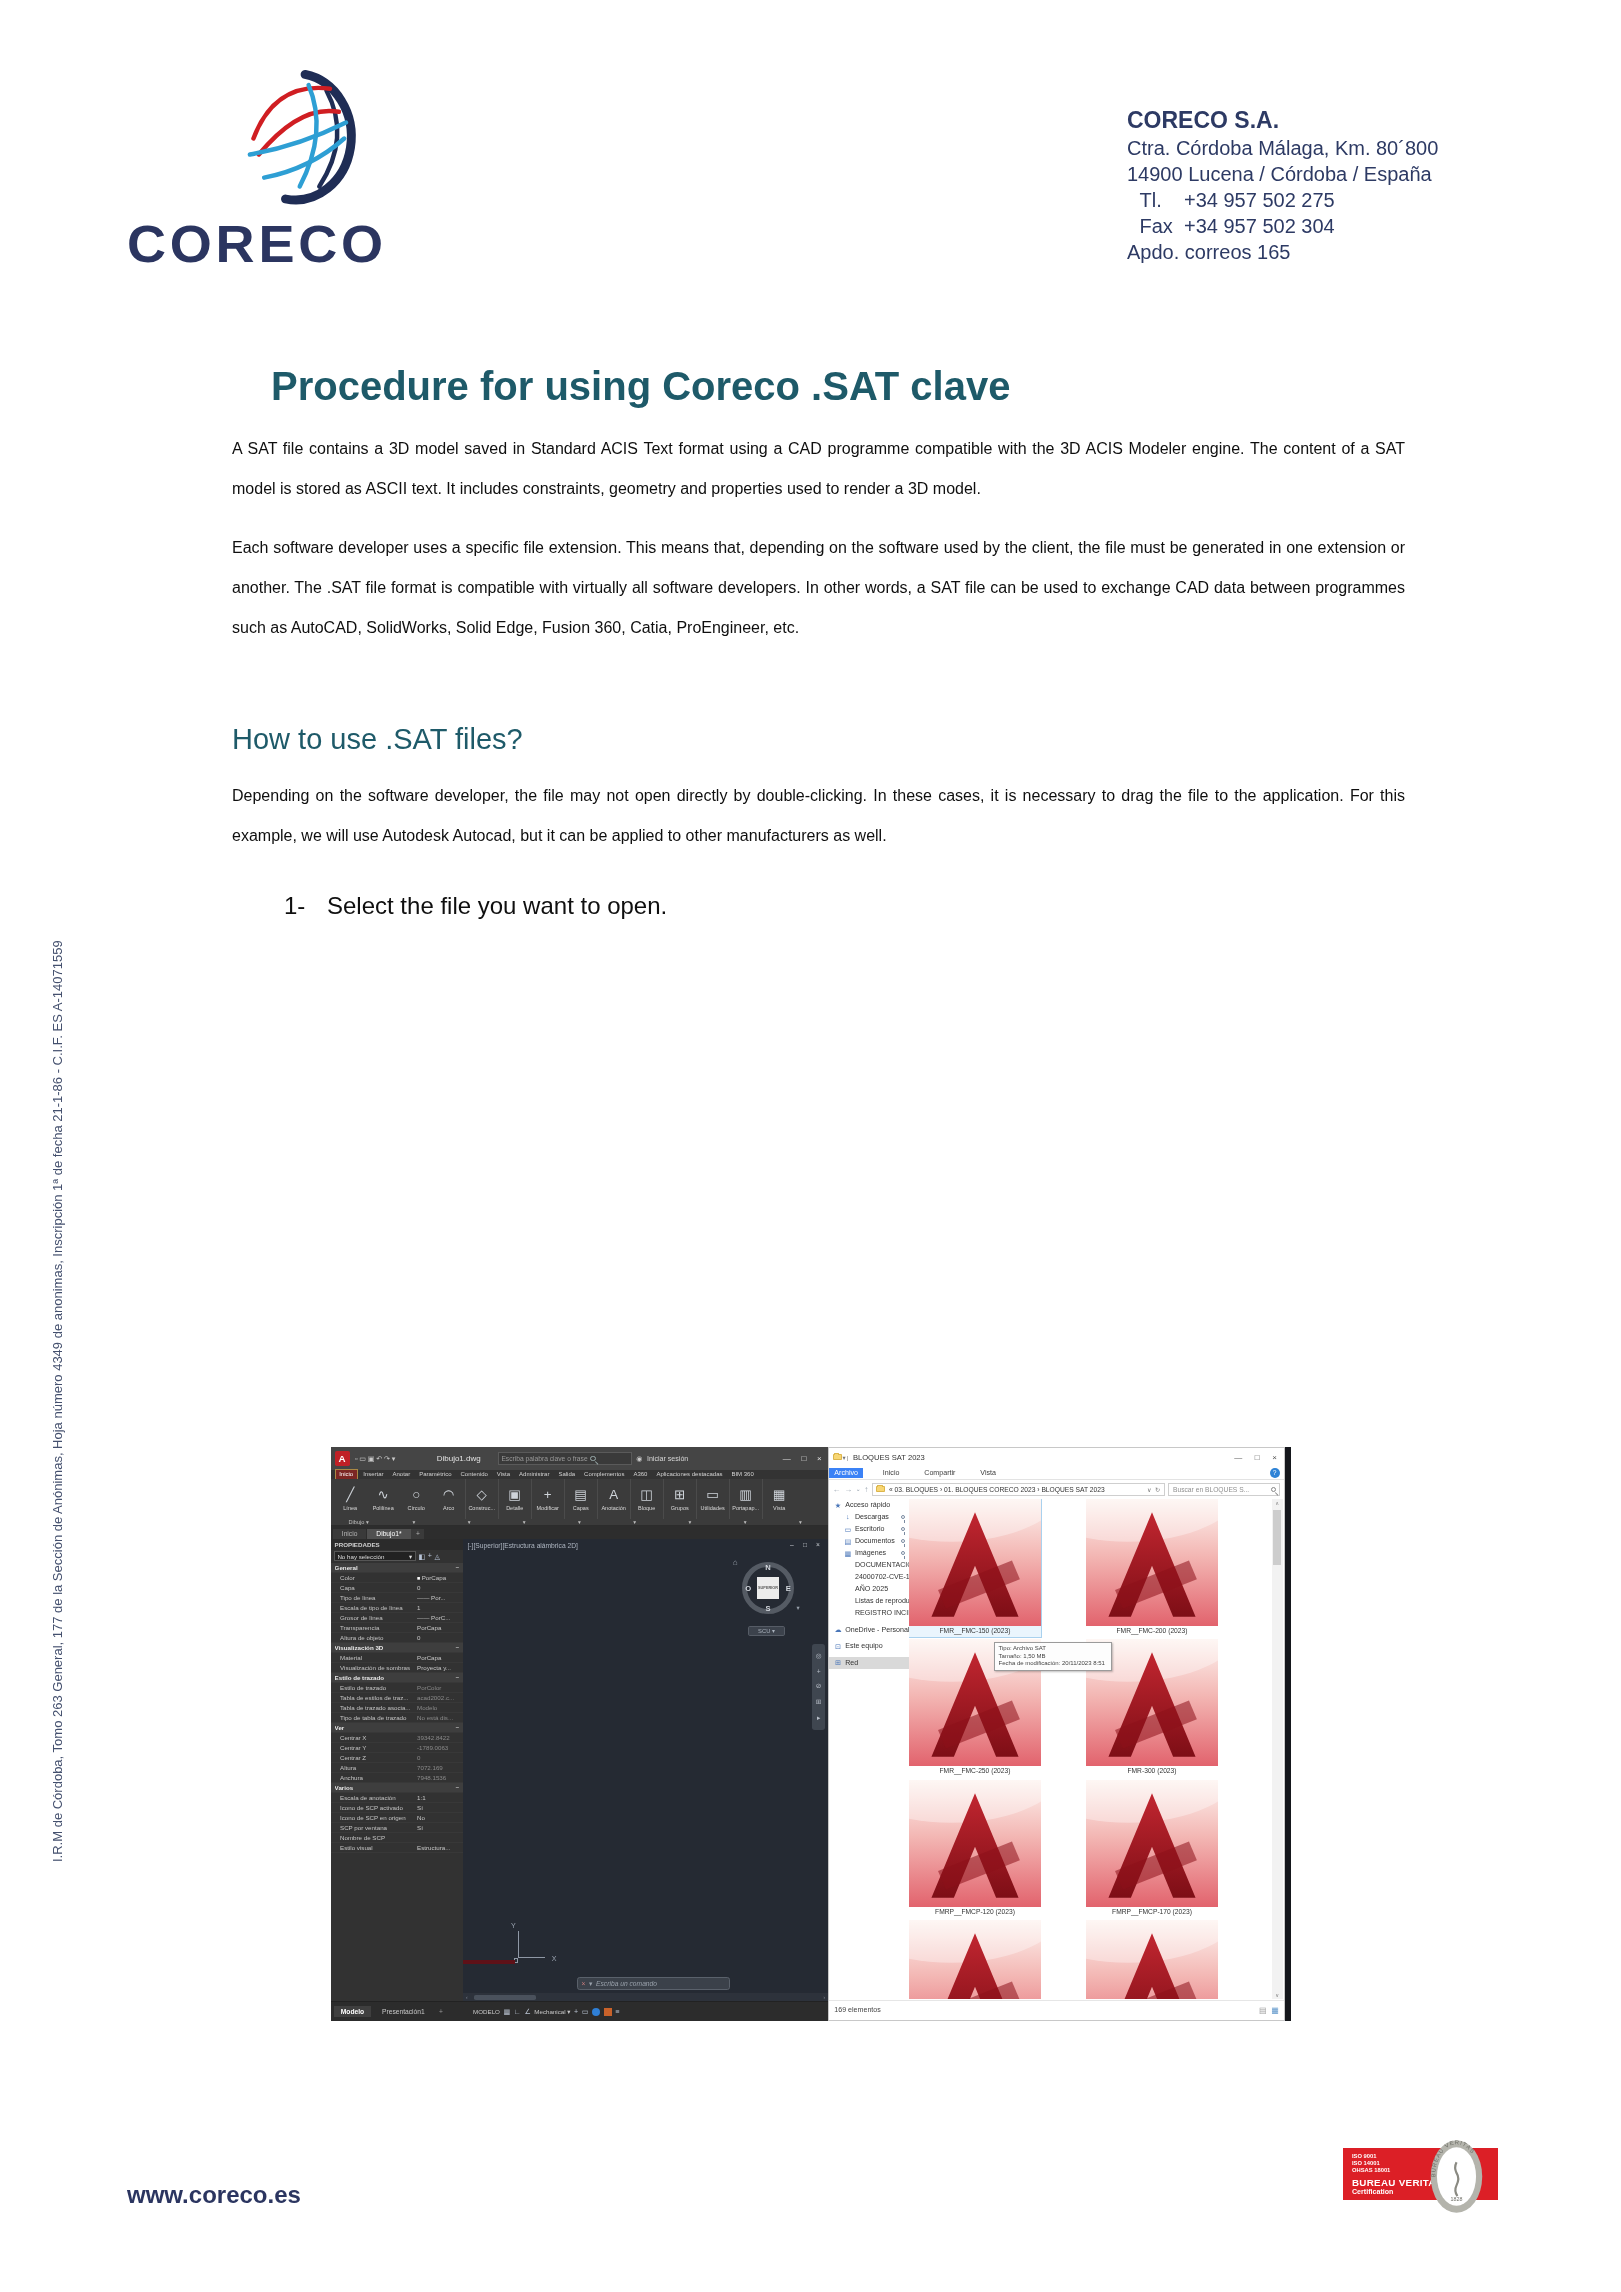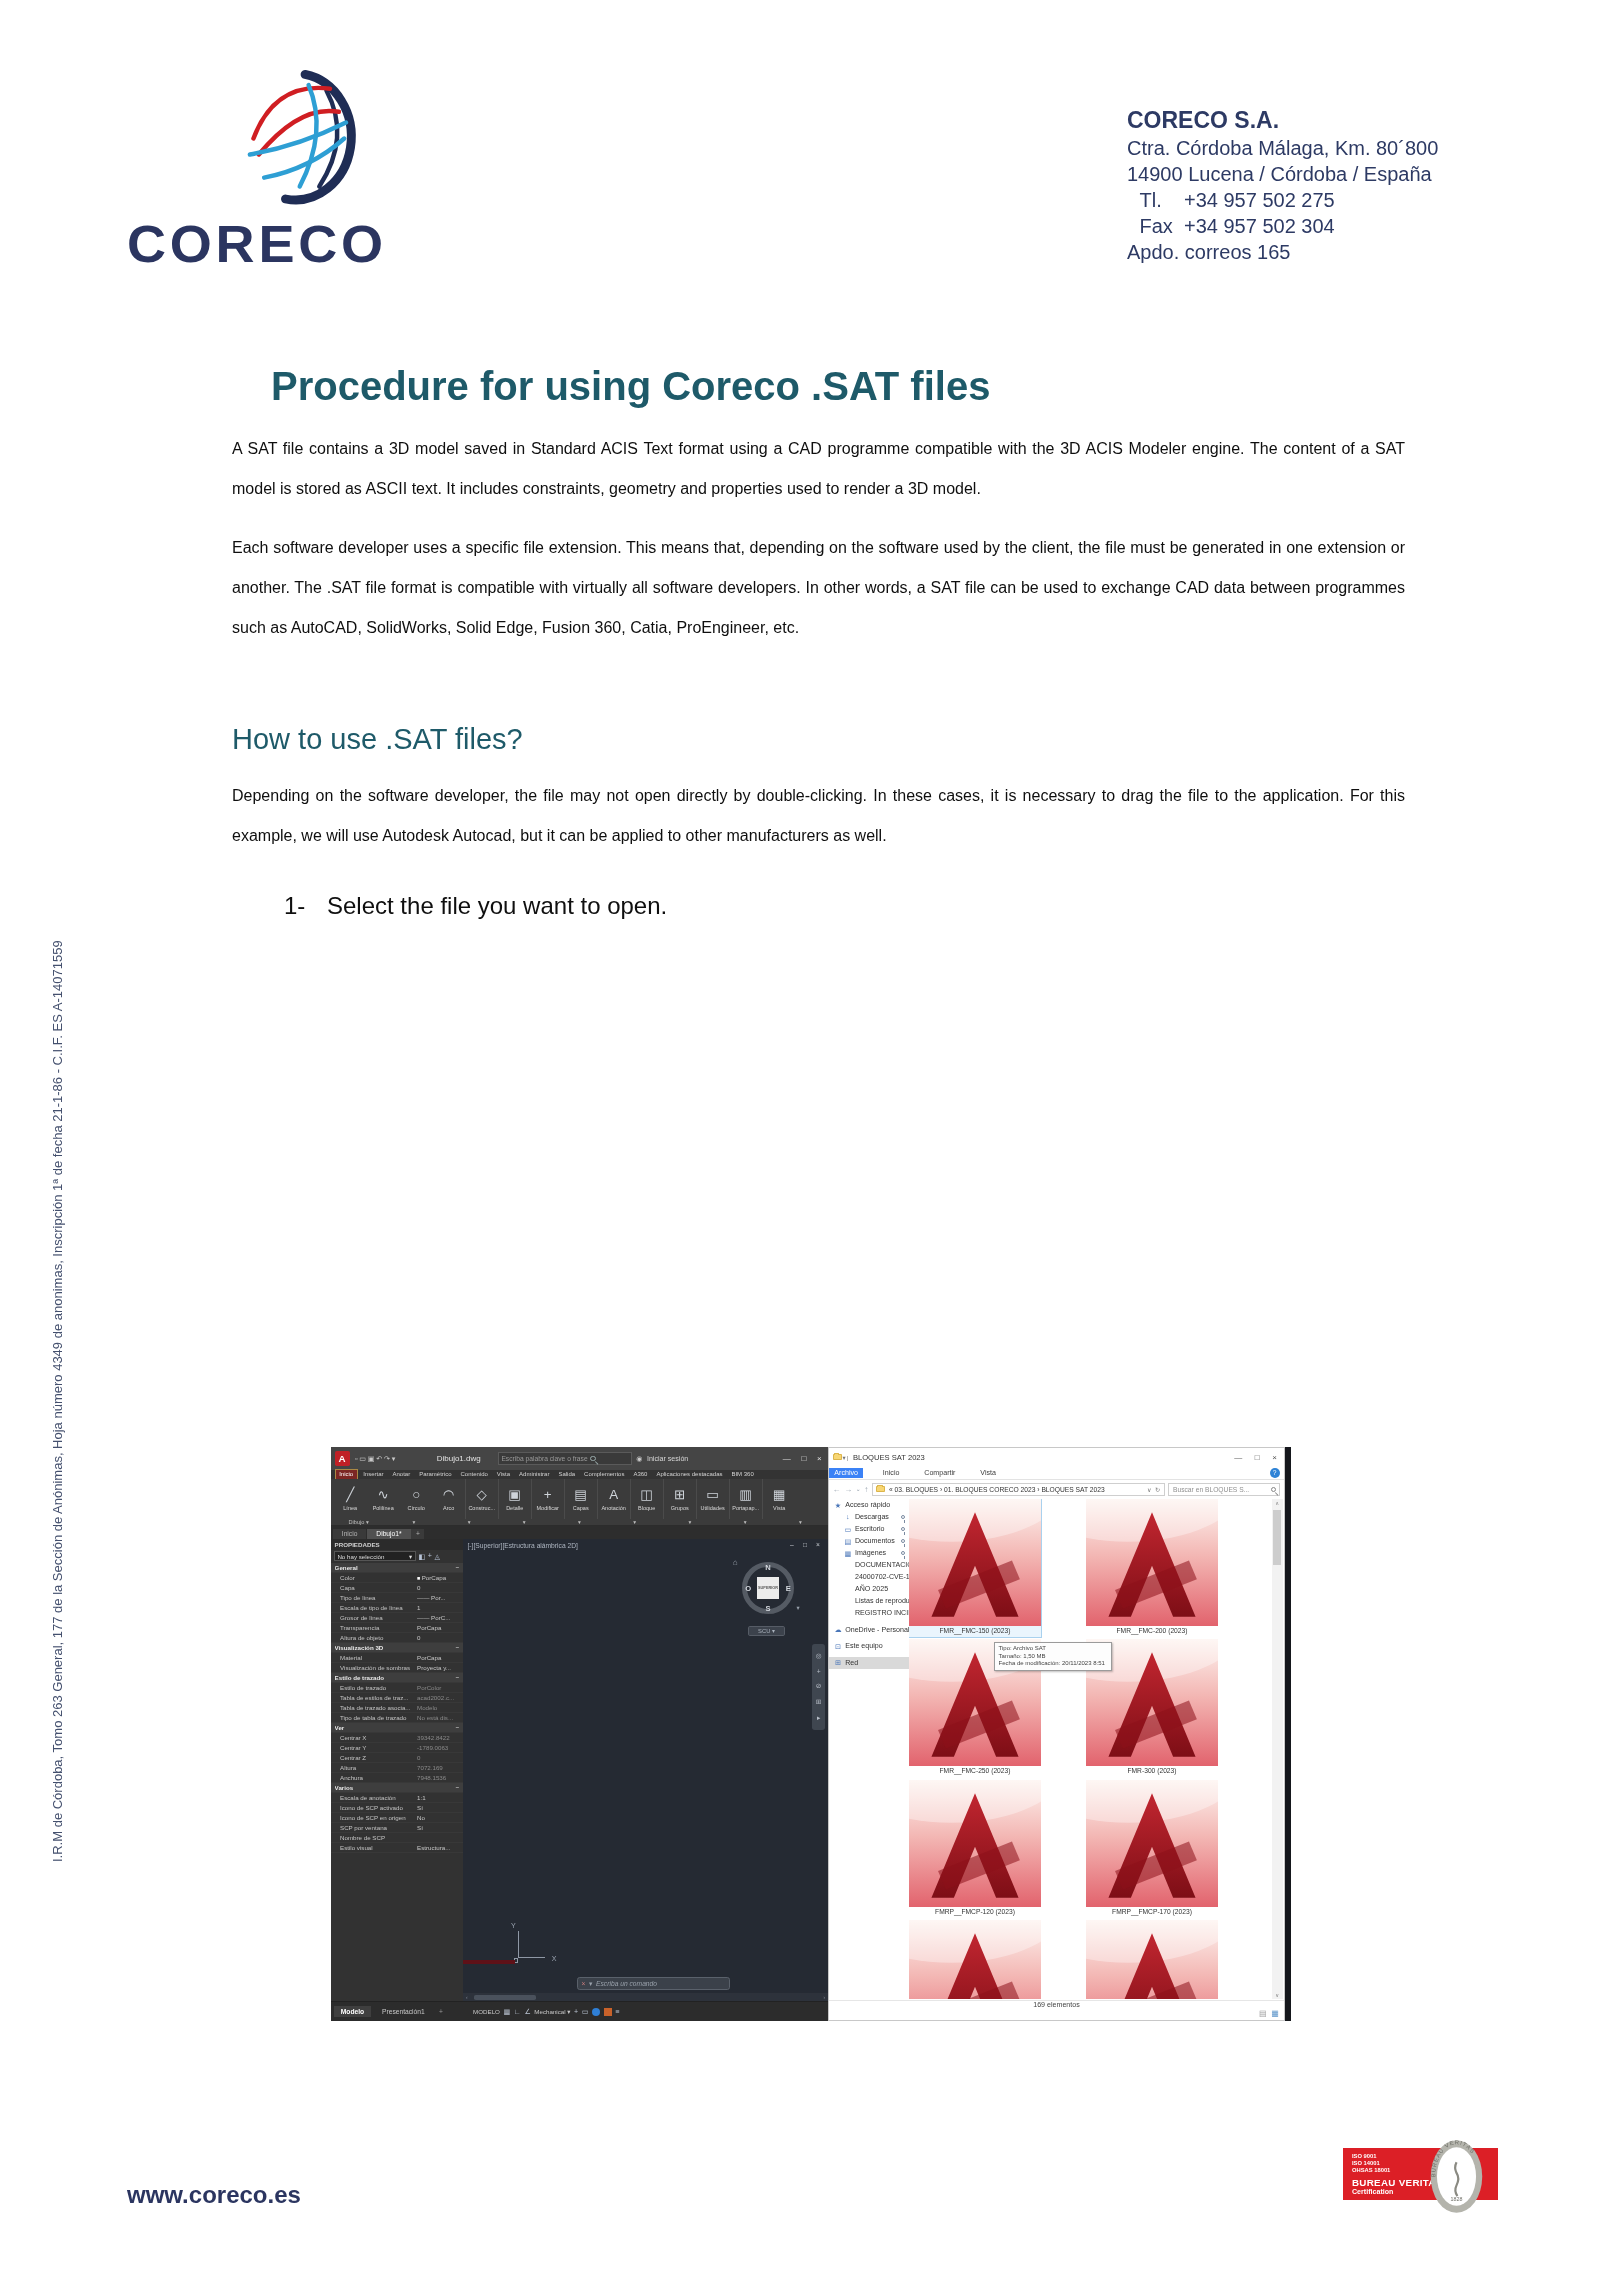--- a/index.html
+++ b/index.html
@@ -145,21 +145,21 @@
   .e-files { left:80px; top:51px; right:16px; bottom:21.4px; overflow:hidden; display:grid; grid-template-columns:132px 132px; column-gap:45px; row-gap:2.7px; align-content:start; }
   .tile { width:132px; }
   .tile.sel { outline:1.8px solid #a9d1ee; background:#eaf5fd; }
   .tile .timg { width:132px; height:127px; display:block; }
   .tile .tname { height:10.7px; font-size:6.7px; text-align:center; color:#333; line-height:10.7px; white-space:nowrap; overflow:hidden; }
   .e-scroll { right:0.9px; top:51px; width:11.6px; bottom:21.4px; background:#f2f2f2; }
   .e-scroll .sa { position:absolute; left:0; right:0; text-align:center; font-size:5.3px; color:#888; }
   .e-scroll .sat { top:0.9px; } .e-scroll .sab { bottom:0.9px; }
   .e-scroll .sth { position:absolute; left:1.8px; top:10.7px; width:8px; height:55px; background:#cdcdcd; }
   .tooltip { left:165px; top:194px; width:118px; background:#fdfdfd; border:0.9px solid #9b9b9b; box-shadow:0.9px 0.9px 1.8px rgba(0,0,0,.25); padding:1.8px 3.6px; font-size:6px; color:#444; line-height:7.7px; z-index:6; }
-  .e-status { left:0; right:0; bottom:0; height:20.5px; border-top:0.9px solid #e6e6e6; display:flex; align-items:center; padding:0 5.3px; font-size:7.1px; color:#444;flex-direction:column; }
+  .e-status { left:0; right:0; bottom:0; height:20.5px; border-top:0.9px solid #e6e6e6; display:flex; align-items:center; padding:0 5.3px; font-size:7.1px; color:#444; }
   .e-status .vicons { margin-left:auto; display:flex; gap:4.5px; font-size:8px; }
   .e-status .vicons .vi1 { color:#9a9a9a; } .e-status .vicons .vi2 { color:#5a93c9; }
 </style>
 </head>
 <body>
 
 <svg class="abs logo-globe" viewBox="0 0 145 160">
   <g fill="none" stroke-linecap="round">
     <path d="M72 8 A 62 70 0 1 1 50 148" stroke="#1f2d55" stroke-width="10"></path>
     <path d="M96 26 Q124 78 88 134" stroke="#1f2d55" stroke-width="5"></path>
@@ -183,21 +183,21 @@
   <div class="contact">
       <span class="clabel">Fax</span>
       <span>+34 957 502 304</span>
     </div>
   <div>Apdo. correos 165</div>
 </div>
 
 <div class="abs sidenote">I.R.M de Córdoba, Tomo 263 General, 177 de la Sección de Anónimas, Hoja número 4349 de  anonimas, Inscripción 1ª de fecha 21-1-86 - C.I.F.  ES A-14071559</div>
 
 <div class="abs doc">
-  <h1 class="doc-title">Procedure for using Coreco .SAT files</h1>
+  <h1 class="doc-title">Procedure for using Coreco .SAT clave</h1>
 
     <section>
       <p>A SAT file contains a 3D model saved in Standard ACIS Text format using a CAD programme compatible with the 3D ACIS Modeler engine. The content of a SAT model is stored as ASCII text. It includes constraints, geometry and properties used to render a 3D model.</p>
     </section>
 
     <section>
       <p>Each software developer uses a specific file extension. This means that, depending on the software used by the client, the file must be generated in one extension or another. The .SAT file format is compatible with virtually all software developers. In other words, a SAT file can be used to exchange CAD data between programmes such as AutoCAD, SolidWorks, Solid Edge, Fusion 360, Catia, ProEngineer, etc.</p>
     </section>
 
     <section>

